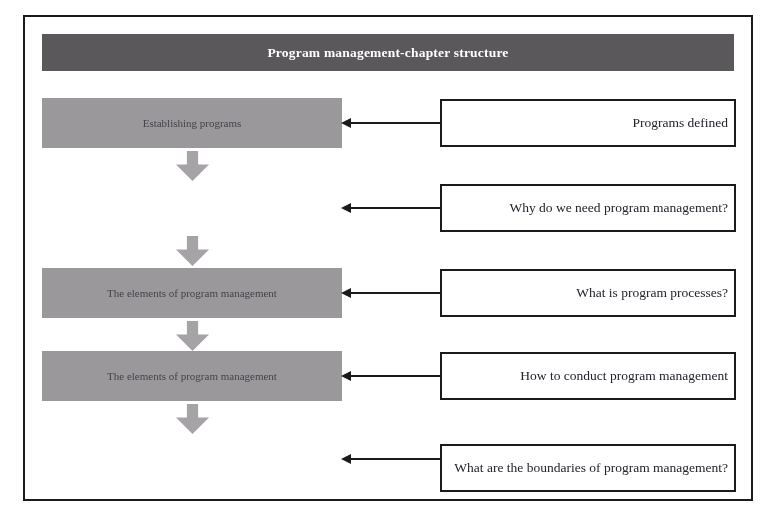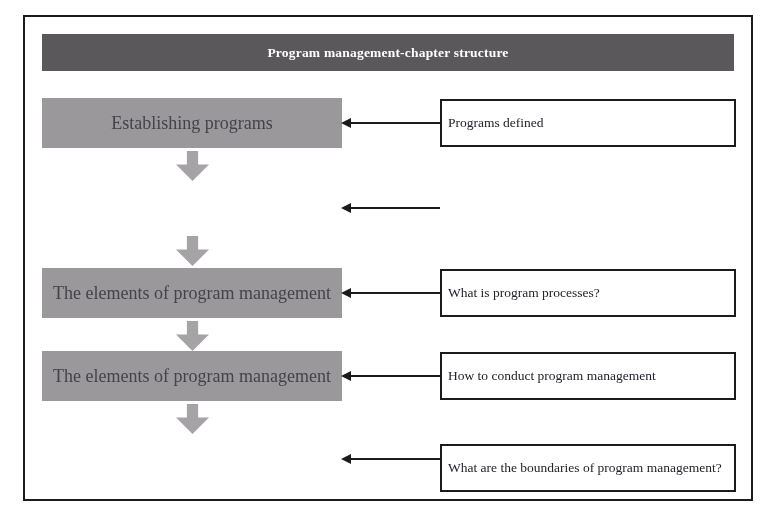--- a/index.html
+++ b/index.html
@@ -38,30 +38,30 @@
   .chapter-box {
     position: absolute;
     left: 42px;
     width: 300px; height: 50px;
     background: #9a989b;
     display: flex; align-items: center; justify-content: center;
     text-align: center;
   }
   .chapter-box span {
     color: #45434a;
-    font-size: 18px;
+    font-size: 11px;
     padding: 0 6px;
   }
   .question-box {
     position: absolute;
     left: 440px;
     width: 296px; height: 48px;
     background: #ffffff;
     border: 2px solid #1b1b1b;
-    display: flex; align-items: center; justify-content: flex-start;
+    display: flex; align-items: center; justify-content: flex-end;
     text-align: center;
   }
   .question-box span {
     color: #24222c;
     font-size: 13.5px;
     padding: 0 6px;
   }
   .h-connector {
     position: absolute;
     left: 351px;
@@ -106,20 +106,23 @@
     <span class="head"></span>
   </div>
   <div class="question-box q0">
     <span>Programs defined</span>
   </div>
   <div class="down-arrow d0"></div>
 
   <div class="h-connector c1">
     <span class="head"></span>
   </div>
+  <div class="question-box q1">
+    <span>Why do we need program management?</span>
+  </div>
   <div class="down-arrow d1"></div>
 
   <div class="chapter-box r2">
     <span>The elements of program management</span>
   </div>
   <div class="h-connector c2">
     <span class="head"></span>
   </div>
   <div class="question-box q2">
     <span>What is program processes?</span>

